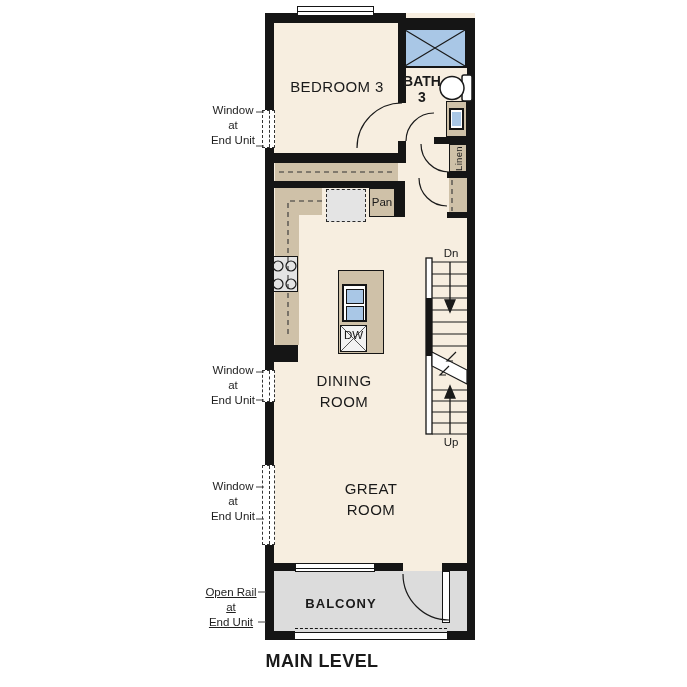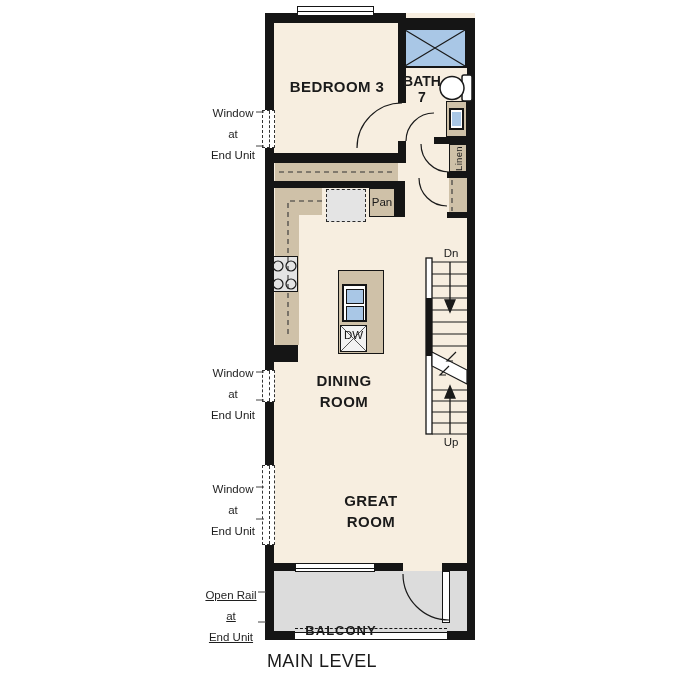--- a/index.html
+++ b/index.html
@@ -11,26 +11,26 @@
   .tan{position:absolute;background:var(--cabinet-tan,#CFC1A8);}
   .gray{position:absolute;background:var(--appliance-gray,#E4E4E4);}
   .blue{position:absolute;background:var(--fixture-blue,#A9C7E6);}
   .bordered{border:1.5px solid #151515;box-sizing:border-box;}
   .dashedb{border:1.5px dashed #2a2a2a;box-sizing:border-box;}
   .hwin{position:absolute;background:#fff;border:1px solid #151515;box-sizing:border-box;}
   .hwin::after{content:"";position:absolute;left:0;right:0;top:50%;border-top:1px solid #151515;}
   .vwin{position:absolute;background:#fff;border:1px dashed #333;box-sizing:border-box;}
   .vwin::after{content:"";position:absolute;top:0;bottom:0;left:50%;border-left:1px dashed #333;}
   .lbl{position:absolute;text-align:center;white-space:pre-line;}
-  .room-lbl{font-weight:bold;font-size:15px;letter-spacing:.4px;line-height:21px;}
+  .room-lbl{font-weight:normal;font-size:15px;letter-spacing:.4px;line-height:21px;}
   .bath-lbl{font-weight:bold;font-size:14px;line-height:16px;}
   .small-lbl{font-size:11.5px;line-height:13px;}
-  .note-lbl{font-size:11.5px;line-height:21px;color:#1f1f1f;}
-  .balcony-lbl{font-weight:bold;font-size:13px;letter-spacing:1px;margin-top:27px;}
-  .title-lbl{font-weight:normal;font-size:18px;letter-spacing:.4px;}
+  .note-lbl{font-size:11.5px;line-height:15px;color:#1f1f1f;}
+  .balcony-lbl{font-weight:bold;font-size:13px;letter-spacing:1px;}
+  .title-lbl{font-weight:bold;font-size:18px;letter-spacing:.4px;}
   .rot{display:flex;align-items:center;justify-content:center;}
   .rot>span{transform:rotate(-90deg);font-size:9.5px;letter-spacing:.3px;}
   svg.overlay{position:absolute;left:0;top:0;pointer-events:none;}
 </style>
 </head>
 <body>
 
 <div class="plan">
 
   <div class="floor" style="left:265px;top:13px;width:210px;height:627px;"></div>
@@ -144,24 +144,24 @@
     <g stroke="#444" stroke-width="1">
       <path d="M 256 112 H 264 M 256 146 H 264"></path>
       <path d="M 256 372 H 264 M 256 400 H 264"></path>
       <path d="M 256 487 H 264 M 256 519 H 264"></path>
       <path d="M 258 592 H 266 M 258 622 H 266"></path>
     </g>
   </svg>
 
   <div class="lbl room-lbl" style="left:262px;top:76px;width:150px;">BEDROOM 3</div>
   <div class="lbl bath-lbl" style="left:399px;top:73px;width:46px;">BATH
-7</div>
+3</div>
   <div class="lbl room-lbl" style="left:294px;top:370px;width:100px;">DINING
 ROOM</div>
-  <div class="lbl room-lbl" style="left:321px;top:490px;width:100px;">GREAT
+  <div class="lbl room-lbl" style="left:321px;top:478px;width:100px;">GREAT
 ROOM</div>
   <div class="lbl balcony-lbl" style="left:291px;top:596px;width:100px;">BALCONY</div>
   <div class="lbl small-lbl" style="left:369px;top:196px;width:26px;">Pan</div>
   <div class="lbl small-lbl" style="left:340px;top:329px;width:27px;">DW</div>
   <div class="lbl small-lbl" style="left:437px;top:247px;width:28px;">Dn</div>
   <div class="lbl small-lbl" style="left:437px;top:436px;width:28px;">Up</div>
   <div class="abs rot" style="left:444px;top:144px;width:28px;height:28px;">
       <span>Linen</span>
     </div>
   <div class="lbl note-lbl" style="left:204px;top:103px;width:58px;">Window

